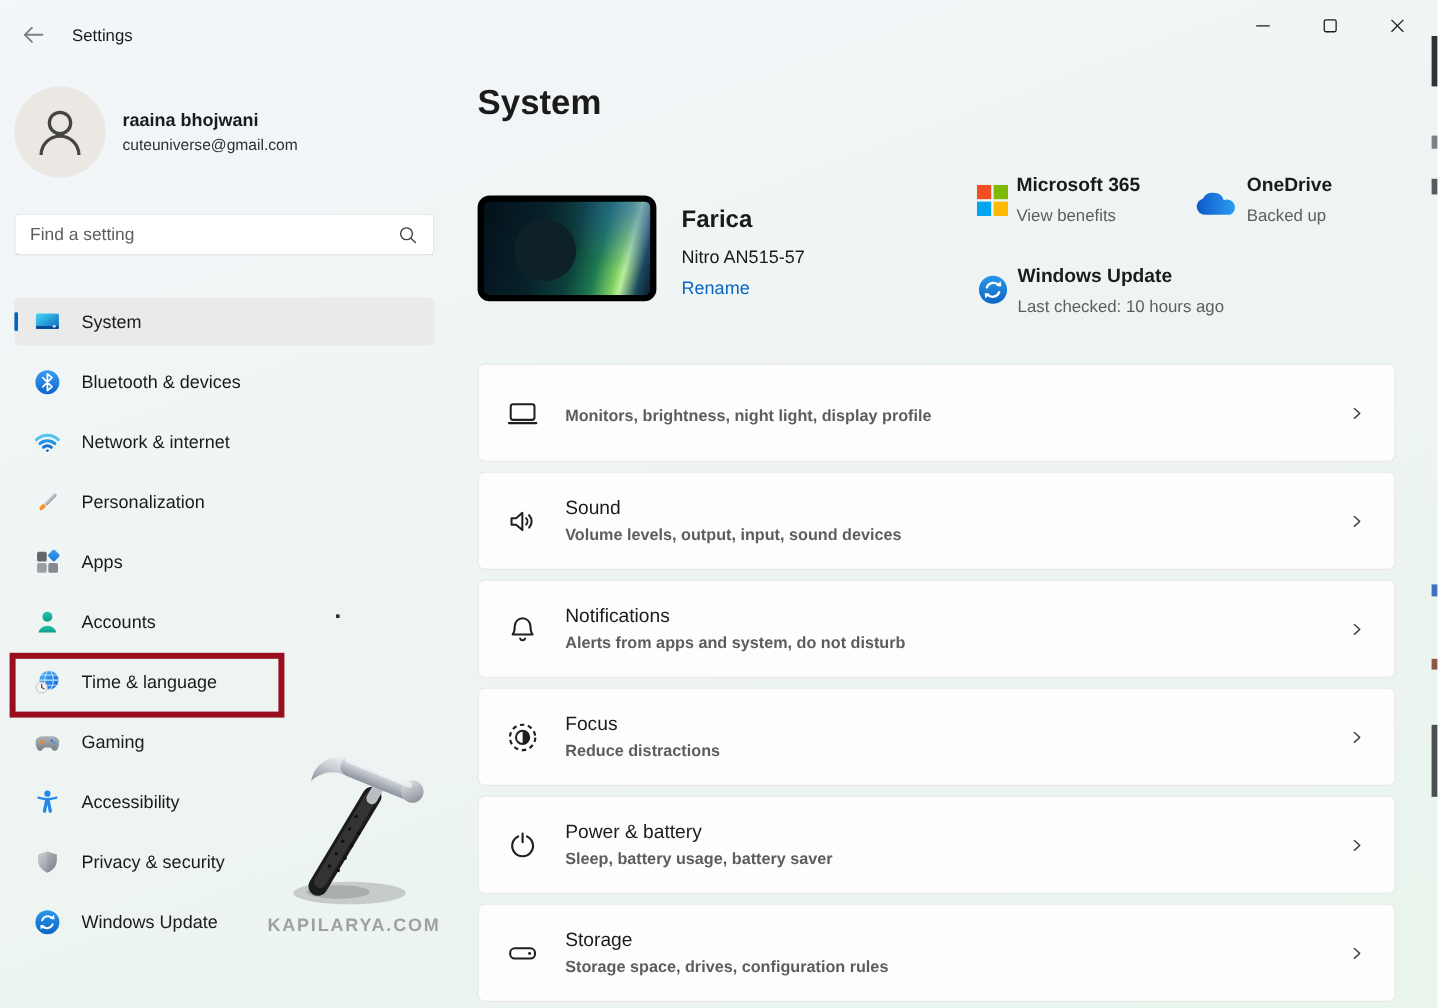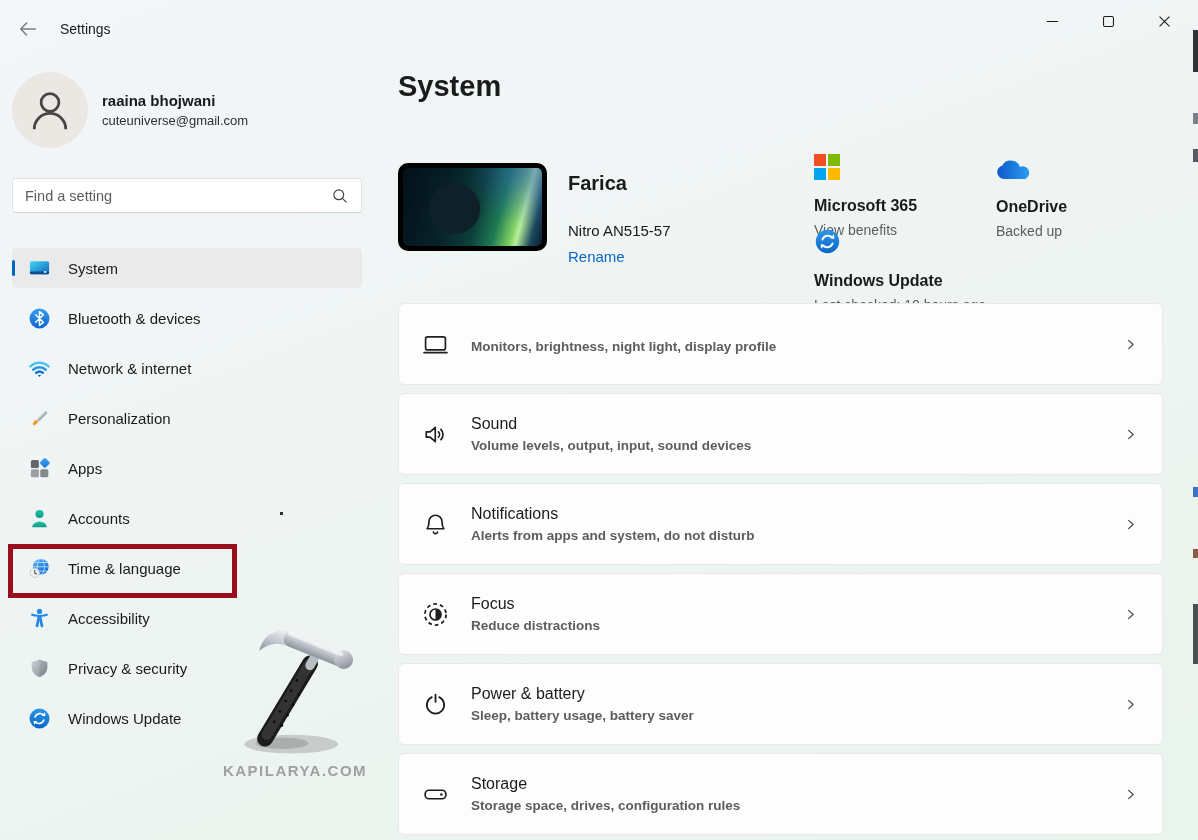--- a/index.html
+++ b/index.html
@@ -56,24 +56,24 @@
   .device-row { position:absolute; left:398px; top:163px; display:flex; }
   .thumb { width:149px; height:88px; border-radius:10px; background:#000; padding:5px; }
   .screen { width:100%; height:100%; border-radius:5px;
     background:
       radial-gradient(circle at 37% 52%, #0e2128 0 26%, rgba(10,25,32,0) 27%),
       radial-gradient(circle at 88% 6%, rgba(45,90,200,.55), transparent 38%),
       linear-gradient(105deg,#04101a 0%,#07222a 34%,#0c3f3a 54%,#1d7a52 68%,#7ecf63 79%,#b9ef9a 83%,#1b4a5e 92%,#0a1a2e 100%);
   }
   .device-info { margin-left:21px; padding-top:9px; }
   .device-name { font-size:20px; font-weight:700; }
-  .device-model { font-size:15px; margin-top:27px; }
+  .device-model { font-size:15px; margin-top:11px; }
   .device-rename { font-size:15px; color:#0a66c2; margin-top:9px; display:inline-block; cursor:pointer; }
 
-  .st-block { position:absolute; display:flex; gap:17px; cursor:pointer;flex-direction:column; }
+  .st-block { position:absolute; display:flex; gap:7px; cursor:pointer; }
   .st-title { font-size:16px; font-weight:bold; }
   .st-sub { font-size:14px; color:#5d5d5d; margin-top:7px; }
   #ms365 { left:814px; top:146px; }
   #onedrive { left:996px; top:146px; }
   #wupdate { left:814px; top:222px; }
 
   .cards { position:absolute; left:398px; top:303px; width:765px; }
   .card { height:82px; margin-bottom:8px; background:#fdfdfd; border:1px solid #e9e9e9;
           border-radius:6px; display:flex; align-items:center; cursor:pointer; }
   .card-ico { width:72px; display:flex; justify-content:center; flex:none; }
@@ -249,20 +249,37 @@
             <circle cx="13.4" cy="10.2" r="8.2" fill="url(#gTl)"></circle>
             <ellipse cx="13.4" cy="10.2" rx="3.7" ry="8.2" fill="none" stroke="#bfe3ff" stroke-width=".9"></ellipse>
             <path d="M5.2 10.2h16.4M6.6 5.7h13.6M6.6 14.7h13.6" stroke="#bfe3ff" stroke-width=".9"></path>
             <circle cx="7" cy="16.6" r="4.8" fill="#f3f3f3" stroke="#bfbfbf" stroke-width=".8"></circle>
             <path d="M7 13.9v2.7l2 1.1" stroke="#4a4a4a" stroke-width="1.1" fill="none" stroke-linecap="round"></path>
           </svg>
       </span>
       <span>Time &amp; language</span>
     </div>
 
+    <div class="nav-item">
+      <span class="nav-ico">
+        <svg width="23" height="23" viewBox="0 0 24 24">
+            <defs>
+              <linearGradient id="gGm" x1="0" y1="0" x2="0" y2="1">
+                <stop offset="0" stop-color="#aeb3b9"></stop>
+                <stop offset="1" stop-color="#7c8187"></stop>
+              </linearGradient>
+            </defs>
+            <path d="M7.2 6.8h9.6a5.6 5.6 0 0 1 5.4 7.2l-1 3.3a2.9 2.9 0 0 1-5 1.1l-1.6-1.8H9.4l-1.6 1.8a2.9 2.9 0 0 1-5-1.1l-1-3.3a5.6 5.6 0 0 1 5.4-7.2z" fill="url(#gGm)"></path>
+            <path d="M7.4 10.2v3.4M5.7 11.9h3.4" stroke="#e8872c" stroke-width="1.3" stroke-linecap="round"></path>
+            <circle cx="15.8" cy="10.8" r="1.1" fill="#2f6fd8"></circle>
+            <circle cx="18.2" cy="12.9" r="1.1" fill="#35a0e8"></circle>
+          </svg>
+      </span>
+      <span>Gaming</span>
+    </div>
 
     <div class="nav-item">
       <span class="nav-ico">
         <svg width="23" height="23" viewBox="0 0 24 24" fill="#2488e8">
             <circle cx="12" cy="4.6" r="2.7"></circle>
             <path d="M12 8.3c-2.8 0-5.6-.5-8.3-1.4l-.5 1.9c2.2.8 4.5 1.3 6.8 1.5l-2 9.2a1.5 1.5 0 0 0 2.9.7L12 14.1l1.1 6.1a1.5 1.5 0 0 0 2.9-.7l-2-9.2c2.3-.2 4.6-.7 6.8-1.5l-.5-1.9c-2.7.9-5.5 1.4-8.3 1.4z"></path>
           </svg>
       </span>
       <span>Accessibility</span>
     </div>

